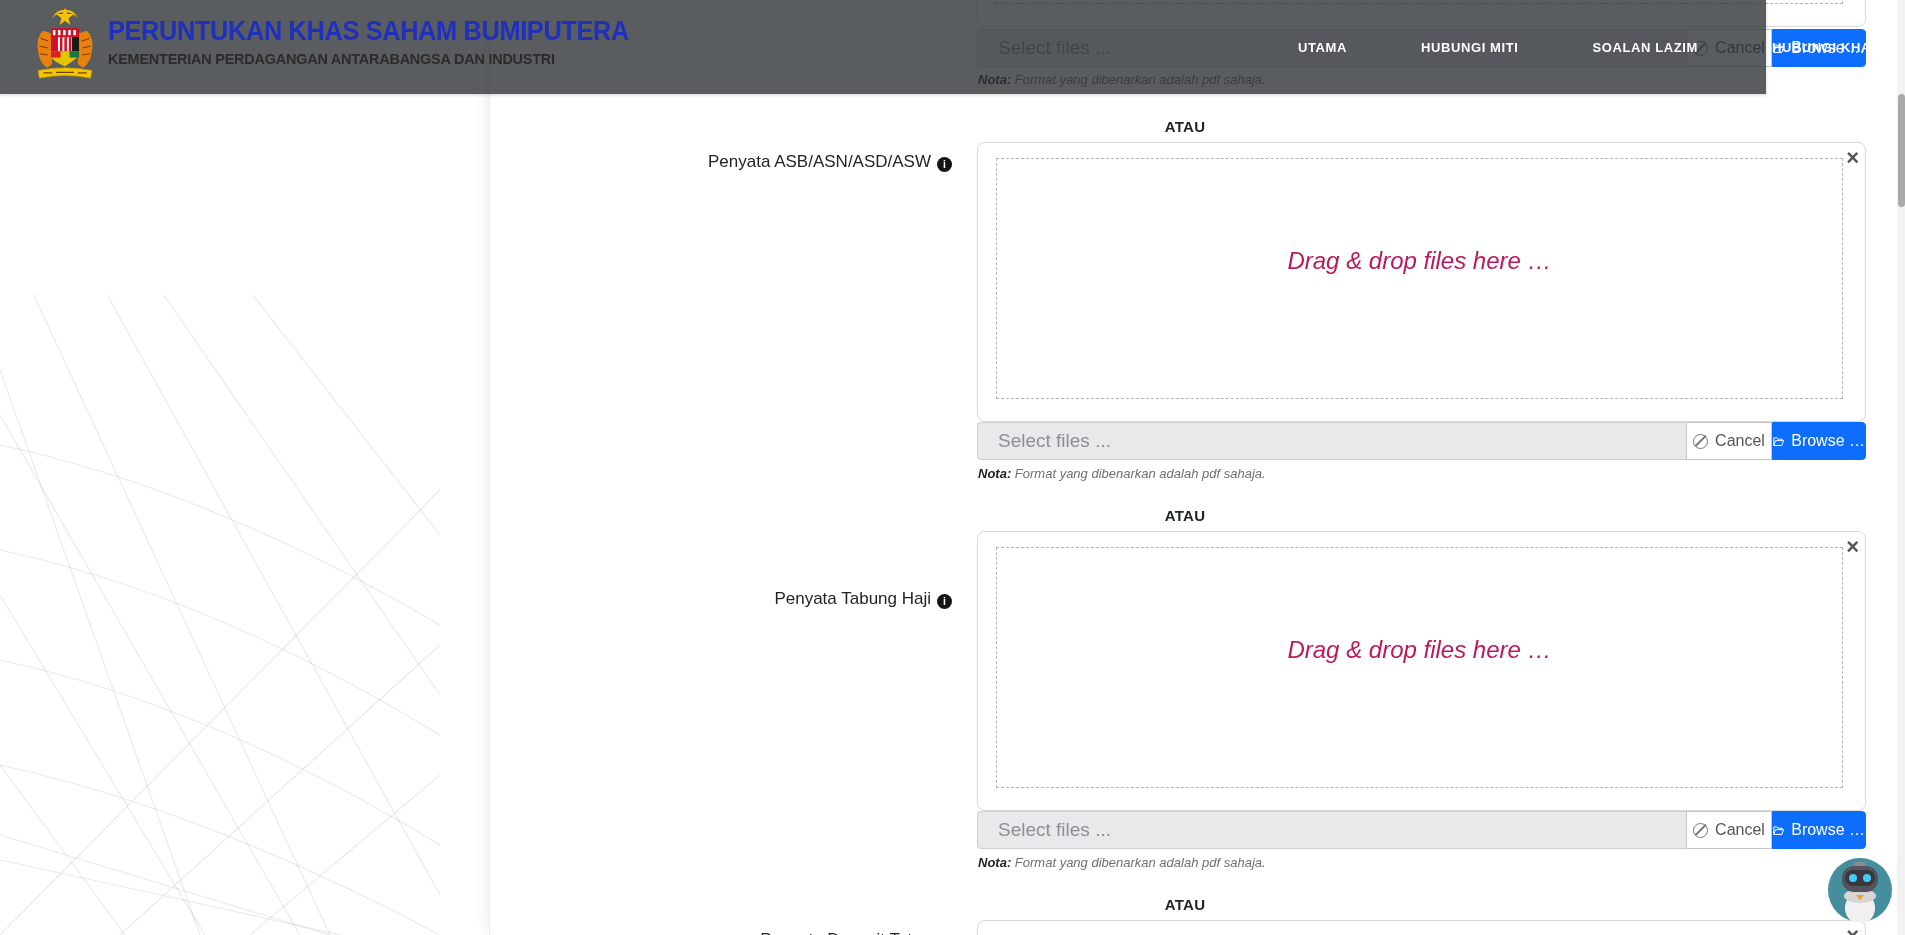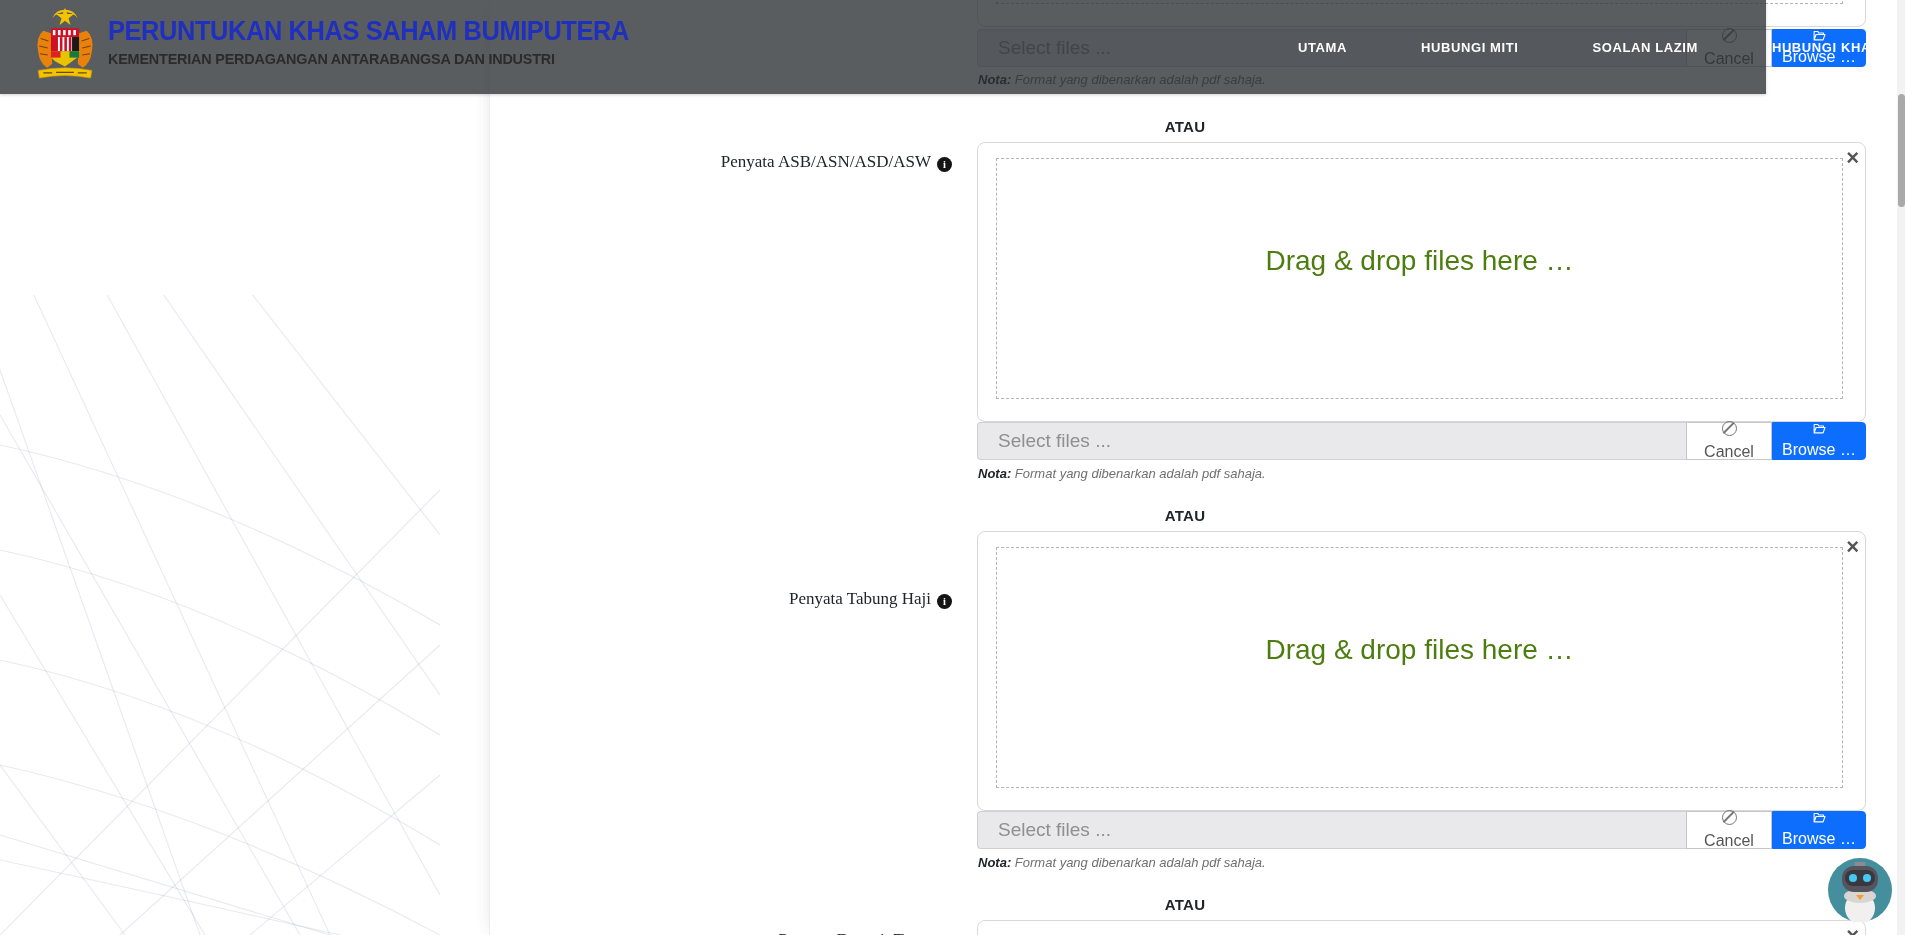--- a/index.html
+++ b/index.html
@@ -29,44 +29,44 @@
          gap:46px; }
   .nav-item { color:#fff; font-size:13px; font-weight:bold; letter-spacing:.6px;
               white-space:nowrap; cursor:pointer;margin-left:28px; }
 
   
   .upload-card { position:absolute; left:977px; width:889px; height:280px; background:#fff;
                  border:1px solid #d8d8d8; border-radius:8px; }
   .drop-zone { position:absolute; left:18px; right:22px; top:15px; bottom:22px;
                border:1px dashed #b4b4b4; background:#fff;
                display:flex; align-items:center; justify-content:center; }
-  .drop-text { color:#4d7c0f; font-size:28px; transform:translateY(-18px); }
+  .drop-text { color:#be185d; font-size:24px; transform:translateY(-18px);font-style:italic; }
   .card-close { position:absolute; top:0px; right:6px; font-size:22px; font-weight:bold;
                 color:#555; line-height:1.4; cursor:pointer; background:none; border:none;
                 font-family:inherit; }
   .select-row { position:absolute; left:977px; width:889px; height:38px; display:flex; }
   .select-input { flex:1 1 auto; height:38px; background:#e9e9ec; border:1px solid #cfcfd4;
                   border-right:none; border-radius:4px 0 0 4px; padding:0 20px;
                   font-size:19px; color:#444; font-family:inherit; }
   .select-input::placeholder { color:#8e8e93; opacity:1; }
   .btn { height:38px; display:flex; align-items:center; justify-content:center; gap:7px;
-         font-size:16px; font-family:inherit; cursor:pointer; white-space:nowrap;flex-direction:column; }
+         font-size:16px; font-family:inherit; cursor:pointer; white-space:nowrap; }
   .btn-cancel { width:86px; background:#fff; border:1px solid #c6c6c6; color:#555; }
   .btn-browse { width:94px; background:#0d6efd; border:1px solid #0d6efd; color:#fff;
                 border-radius:0 4px 4px 0; }
   .icon-cancel { position:relative; width:15px; height:15px; border:1.5px solid #777;
                  border-radius:50%; flex:0 0 auto; }
   .icon-cancel::after { content:''; position:absolute; left:-1.5px; top:5px; width:15px;
                         height:1.5px; background:#777; transform:rotate(-45deg); }
   .note-row { position:absolute; left:978px; font-size:13px; font-style:italic; color:#6f6f6f; }
   .note-prefix { font-weight:bold; color:#212529;margin-top:19px; }
   .atau-row { position:absolute; left:490px; width:1390px; text-align:center; font-size:15px;
               font-weight:600; color:#212529; letter-spacing:.3px; }
   .field-label { position:absolute; left:490px; width:462px; text-align:right; font-size:17px;
-                 color:#212529; white-space:nowrap;font-family:Liberation Serif, serif; }
+                 color:#212529; white-space:nowrap; }
   .info-icon { display:inline-flex; width:15px; height:15px; border-radius:50%; background:#141414;
                color:#fff; font-size:10.5px; font-weight:bold; font-style:normal;
                align-items:center; justify-content:center; margin-left:6px;
                transform:translateY(1px); cursor:pointer; }
 
   
   .z-content { position:absolute; inset:0; z-index:2; }
 
   
   .chatbot { position:absolute; left:1828px; top:858px; width:64px; height:64px; z-index:20;

